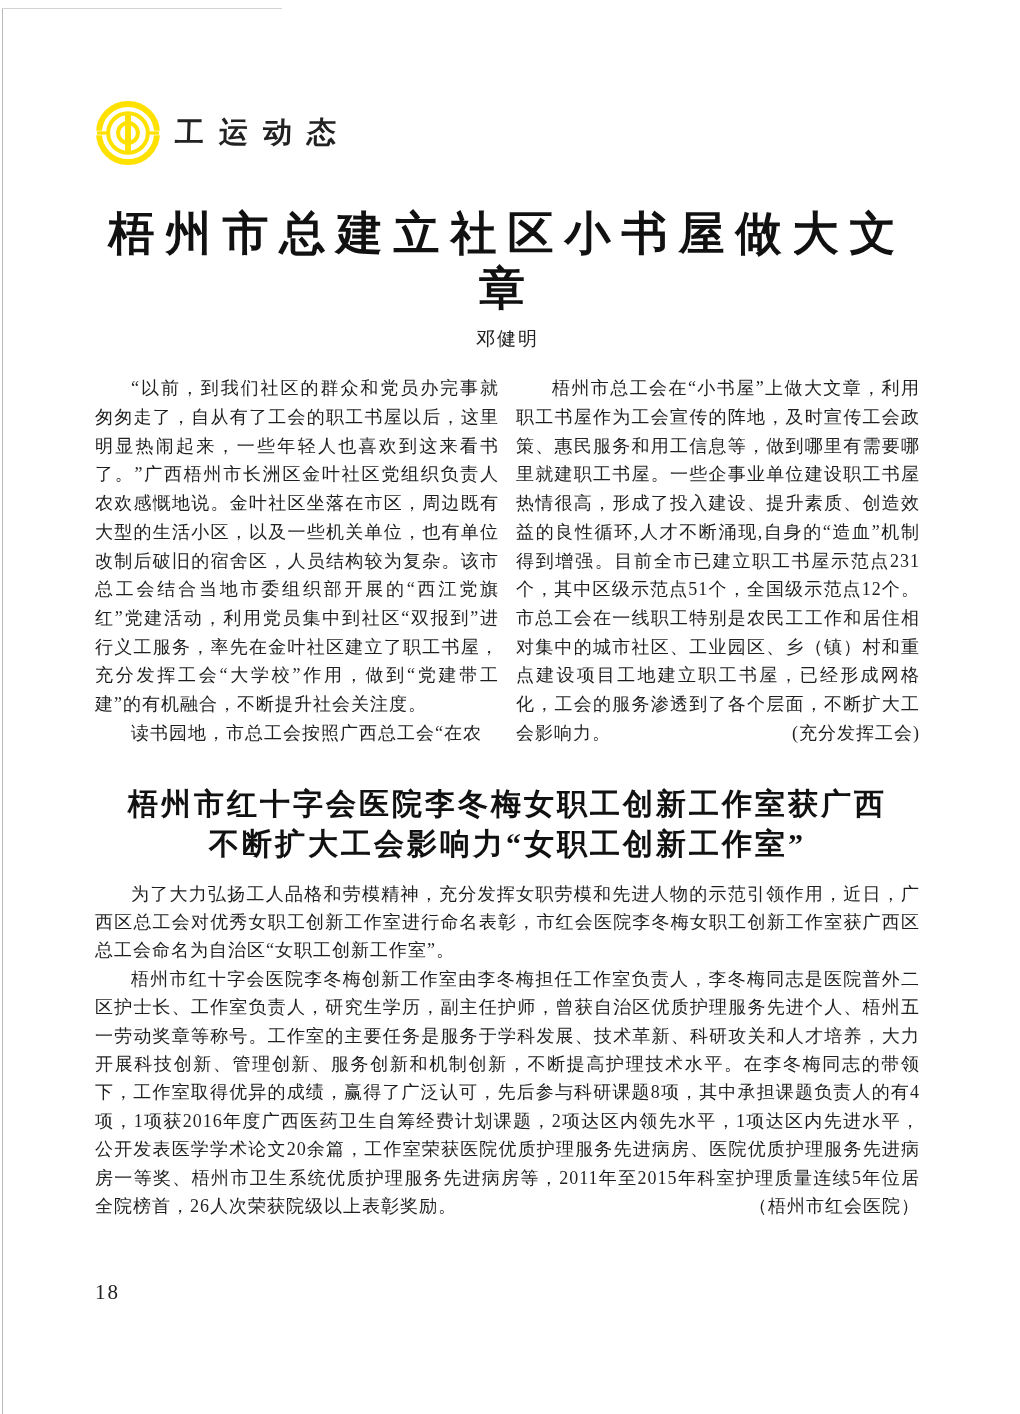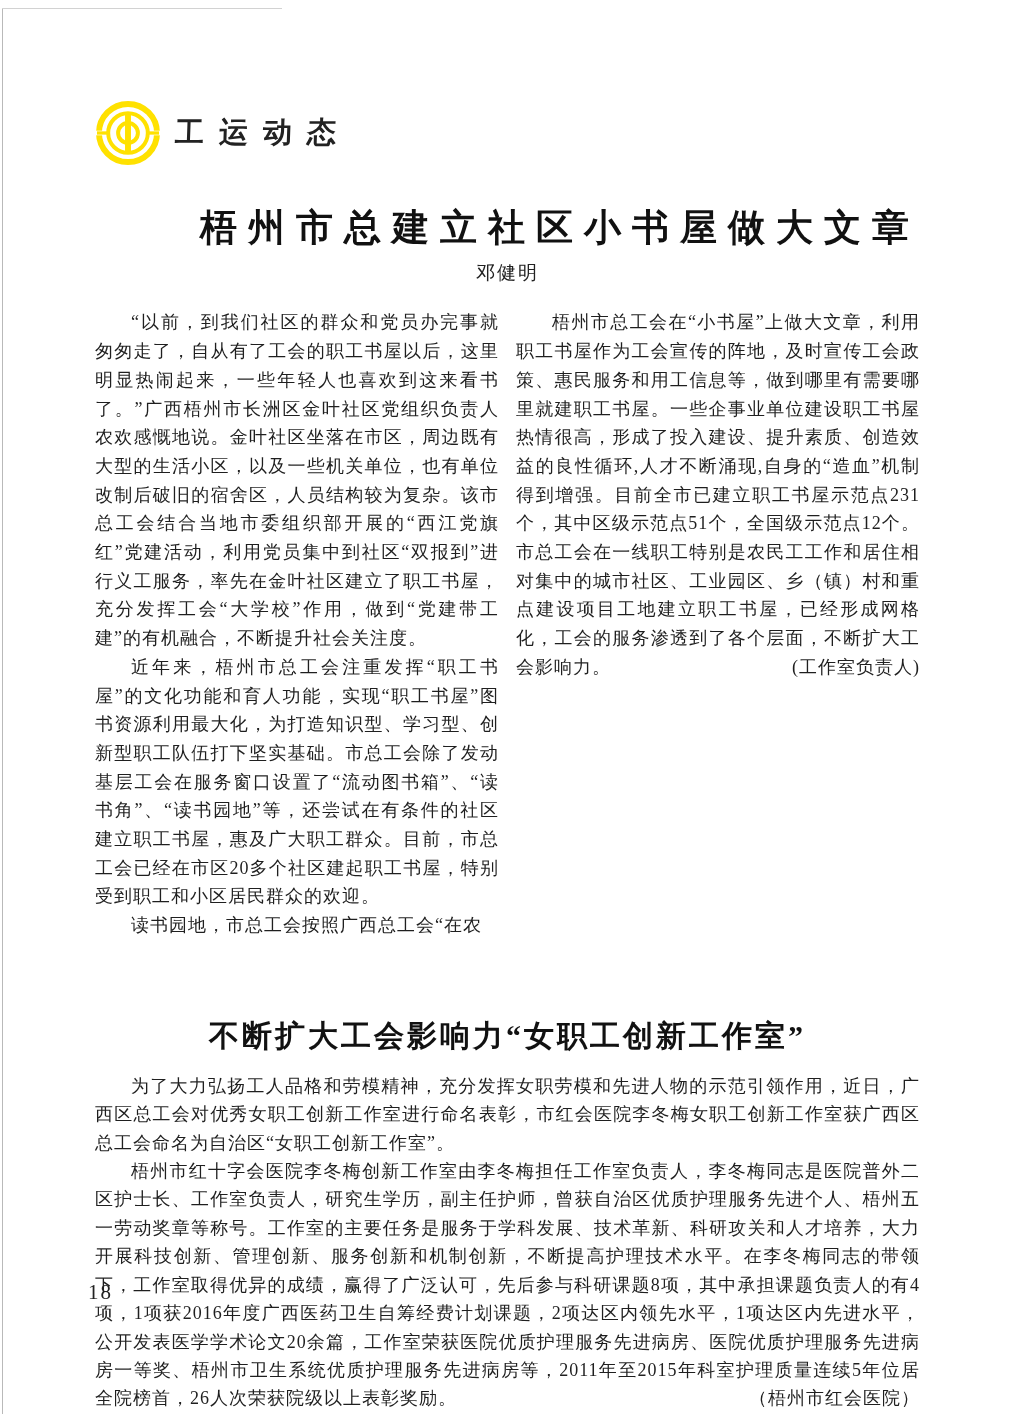--- a/index.html
+++ b/index.html
@@ -44,22 +44,22 @@
     font-size: 29px;
     font-weight: bold;
     letter-spacing: 15px;
     color: #222;
     transform: skewX(-2deg);
     padding-left: 4px;
   }
 
   .article1-title {
     margin: 40px 0 0 0;
-    text-align: right;
-    font-size: 37px;
+    text-align: center;
+    font-size: 46px;
     font-weight: 900;
     letter-spacing: 11px;
     color: #111;
     line-height: 1.2;
   }
   .article1-author {
     margin-top: 10px;
     text-align: center;
     font-size: 19px;
     letter-spacing: 2px;
@@ -97,21 +97,21 @@
   }
   .article2-body {
     margin-top: 16px;
   }
   .article2-body p.body-par {
     line-height: 28.4px;
   }
 
   .page-number {
     position: absolute;
-    left: 88px;
+    left: 95px;
     top: 1280px;
     font-size: 21px;
     color: #222;
     letter-spacing: 2px;
   }
 </style>
 </head>
 <body>
 
 <div class="page">
@@ -140,35 +140,34 @@
     <span class="section-label">工运动态</span>
   </header>
 
   <article>
     <h1 class="article1-title">梧州市总建立社区小书屋做大文章</h1>
     <div class="article1-author">邓健明</div>
 
     <div class="columns">
       <div class="col">
         <p class="body-par indent">“以前，到我们社区的群众和党员办完事就匆匆走了，自从有了工会的职工书屋以后，这里明显热闹起来，一些年轻人也喜欢到这来看书了。”广西梧州市长洲区金叶社区党组织负责人农欢感慨地说。金叶社区坐落在市区，周边既有大型的生活小区，以及一些机关单位，也有单位改制后破旧的宿舍区，人员结构较为复杂。该市总工会结合当地市委组织部开展的“西江党旗红”党建活动，利用党员集中到社区“双报到”进行义工服务，率先在金叶社区建立了职工书屋，充分发挥工会“大学校”作用，做到“党建带工建”的有机融合，不断提升社会关注度。</p>
-        <p class="body-par indent">近年来，梧州市总工会注重发挥“职工书屋”的文化功能和育人功能，实现“职工书屋”图书资源利用最大化，为打造知识型、学习型、创新型职工队伍打下坚实基础。市总工会除了发动基层工会在服务窗口设置了“流动图书箱”、“读书角”、“读书园地”等，还尝试在有条件的社区建立职工书屋，惠及广大职工群众。目前，市总工会已经在市区20多个社区建起职工书屋，特别受到职工和小区居民群众的欢迎。</p>
         <p class="body-par indent">读书园地，市总工会按照广西总工会“在农</p>
       </div>
       <div class="col">
         <p class="body-par indent">
           <span>梧州市总工会在“小书屋”上做大文章，利用职工书屋作为工会宣传的阵地，及时宣传工会政策、惠民服务和用工信息等，做到哪里有需要哪里就建职工书屋。一些企事业单位建设职工书屋热情很高，形成了投入建设、提升素质、创造效益的良性循环,人才不断涌现,自身的“造血”机制得到增强。目前全市已建立职工书屋示范点231个，其中区级示范点51个，全国级示范点12个。市总工会在一线职工特别是农民工工作和居住相对集中的城市社区、工业园区、乡（镇）村和重点建设项目工地建立职工书屋，已经形成网格化，工会的服务渗透到了各个层面，不断扩大工会影响力。</span>
-          <span class="attribution">(工作室负责人)</span>
+          <span class="attribution">(充分发挥工会)</span>
         </p>
       </div>
     </div>
   </article>
 
   <article>
     <h2 class="article2-title">
-      <br>
+      <span>梧州市红十字会医院李冬梅女职工创新工作室获广西</span><br>
       <span>不断扩大工会影响力“女职工创新工作室”</span>
     </h2>
     <div class="article2-body">
       <p class="body-par indent">为了大力弘扬工人品格和劳模精神，充分发挥女职劳模和先进人物的示范引领作用，近日，广西区总工会对优秀女职工创新工作室进行命名表彰，市红会医院李冬梅女职工创新工作室获广西区总工会命名为自治区“女职工创新工作室”。</p>
       <p class="body-par indent">
         <span>梧州市红十字会医院李冬梅创新工作室由李冬梅担任工作室负责人，李冬梅同志是医院普外二区护士长、工作室负责人，研究生学历，副主任护师，曾获自治区优质护理服务先进个人、梧州五一劳动奖章等称号。工作室的主要任务是服务于学科发展、技术革新、科研攻关和人才培养，大力开展科技创新、管理创新、服务创新和机制创新，不断提高护理技术水平。在李冬梅同志的带领下，工作室取得优异的成绩，赢得了广泛认可，先后参与科研课题8项，其中承担课题负责人的有4项，1项获2016年度广西医药卫生自筹经费计划课题，2项达区内领先水平，1项达区内先进水平，公开发表医学学术论文20余篇，工作室荣获医院优质护理服务先进病房、医院优质护理服务先进病房一等奖、梧州市卫生系统优质护理服务先进病房等，2011年至2015年科室护理质量连续5年位居全院榜首，26人次荣获院级以上表彰奖励。</span>
         <span class="attribution">（梧州市红会医院）</span>
       </p>
     </div>
   </article>

